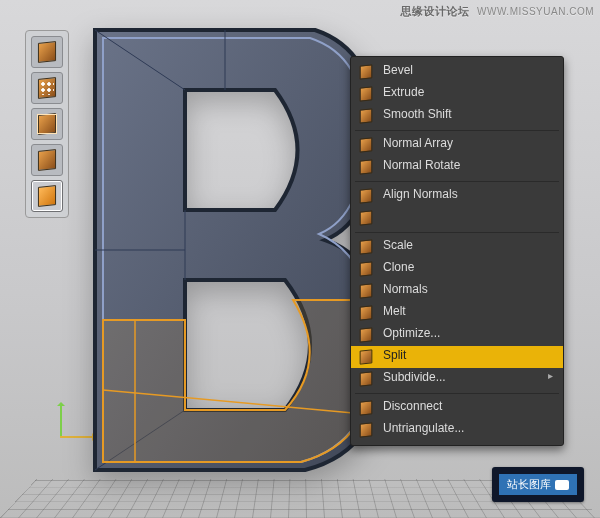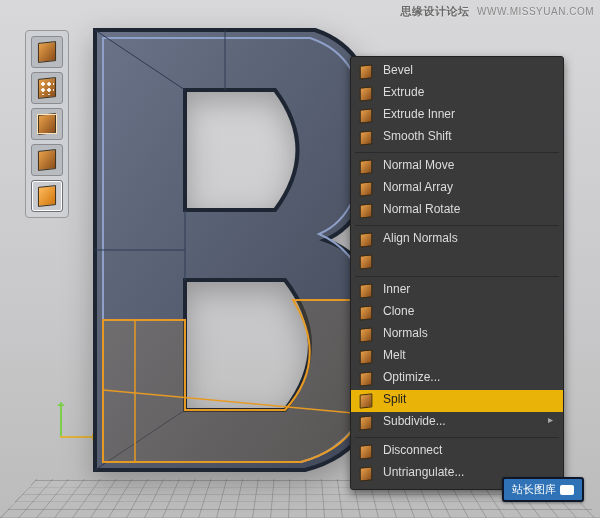--- a/index.html
+++ b/index.html
@@ -76,21 +76,21 @@
     background:#eab308; color:#222;
   }
   .menu-sep { height:1px; background:#555; margin:3px 4px; border-top:1px solid #2a2a2a;}
   .mi-icon { width:18px; height:18px; border-radius:2px;
     display:flex; align-items:center; justify-content:center;}
   .mi-icon .cube { width:14px; height:14px; }
   .menu-sub { margin-left:auto; color:#aaa; font-size:10px; }
   .badge-bottom {
     position:absolute; right:16px; bottom:16px;
     background:#2f72b5; color:#fff; font-size:11px; padding:3px 8px;
-    border-radius:3px; border:2px solid #0f172a;
+    border-radius:3px; border:7px solid #0f172a;
     box-shadow:0 1px 3px rgba(0,0,0,.4);
     display:flex; align-items:center; gap:4px;
   }
   .badge-bottom::after { content:""; width:14px; height:10px; background:#fff; border-radius:2px; }
 </style>
 </head>
 <body>
 
 <div class="watermark-top">
   <b>思缘设计论坛</b>
@@ -154,39 +154,27 @@
     <div class="menu-item">
       <span class="mi-icon">
         <span class="cube"></span>
       </span>
       <span>Extrude</span>
     </div>
     <div class="menu-item">
       <span class="mi-icon">
         <span class="cube"></span>
       </span>
-      <span>Extrude Inner</span>
-    </div>
-    <div class="menu-item">
-      <span class="mi-icon">
-        <span class="cube"></span>
-      </span>
       <span>Smooth Shift</span>
     </div>
     <div class="menu-sep"></div>
     <div class="menu-item">
       <span class="mi-icon">
         <span class="cube"></span>
       </span>
-      <span>Normal Move</span>
-    </div>
-    <div class="menu-item">
-      <span class="mi-icon">
-        <span class="cube"></span>
-      </span>
       <span>Normal Array</span>
     </div>
     <div class="menu-item">
       <span class="mi-icon">
         <span class="cube"></span>
       </span>
       <span>Normal Rotate</span>
     </div>
     <div class="menu-sep"></div>
     <div class="menu-item">
@@ -198,21 +186,21 @@
     <div class="menu-item">
       <span class="mi-icon">
         <span class="cube"></span>
       </span>
     </div>
     <div class="menu-sep"></div>
     <div class="menu-item">
       <span class="mi-icon">
         <span class="cube"></span>
       </span>
-      <span>Inner</span>
+      <span>Scale</span>
     </div>
     <div class="menu-item">
       <span class="mi-icon">
         <span class="cube"></span>
       </span>
       <span>Clone</span>
     </div>
     <div class="menu-item">
       <span class="mi-icon">
         <span class="cube"></span>

